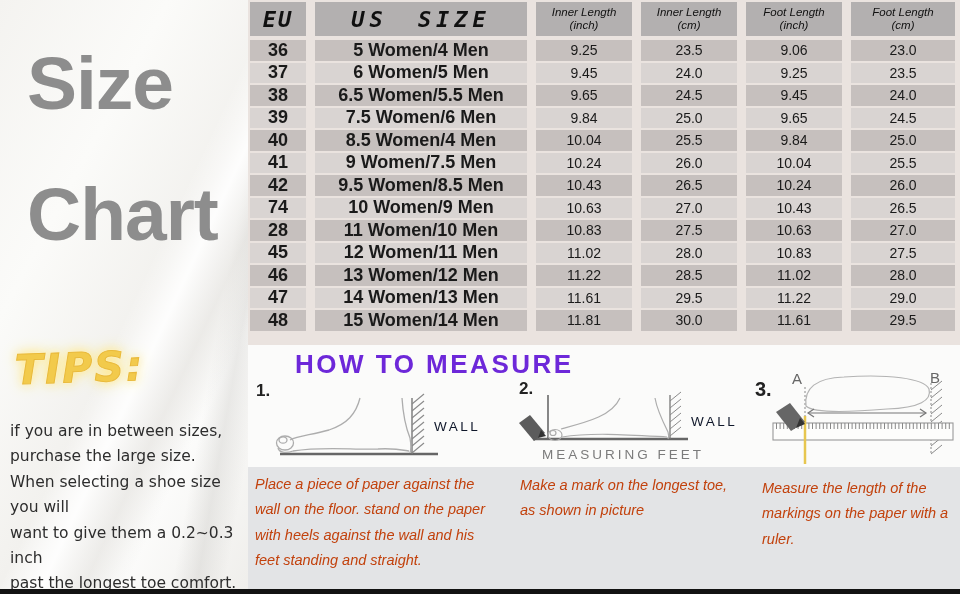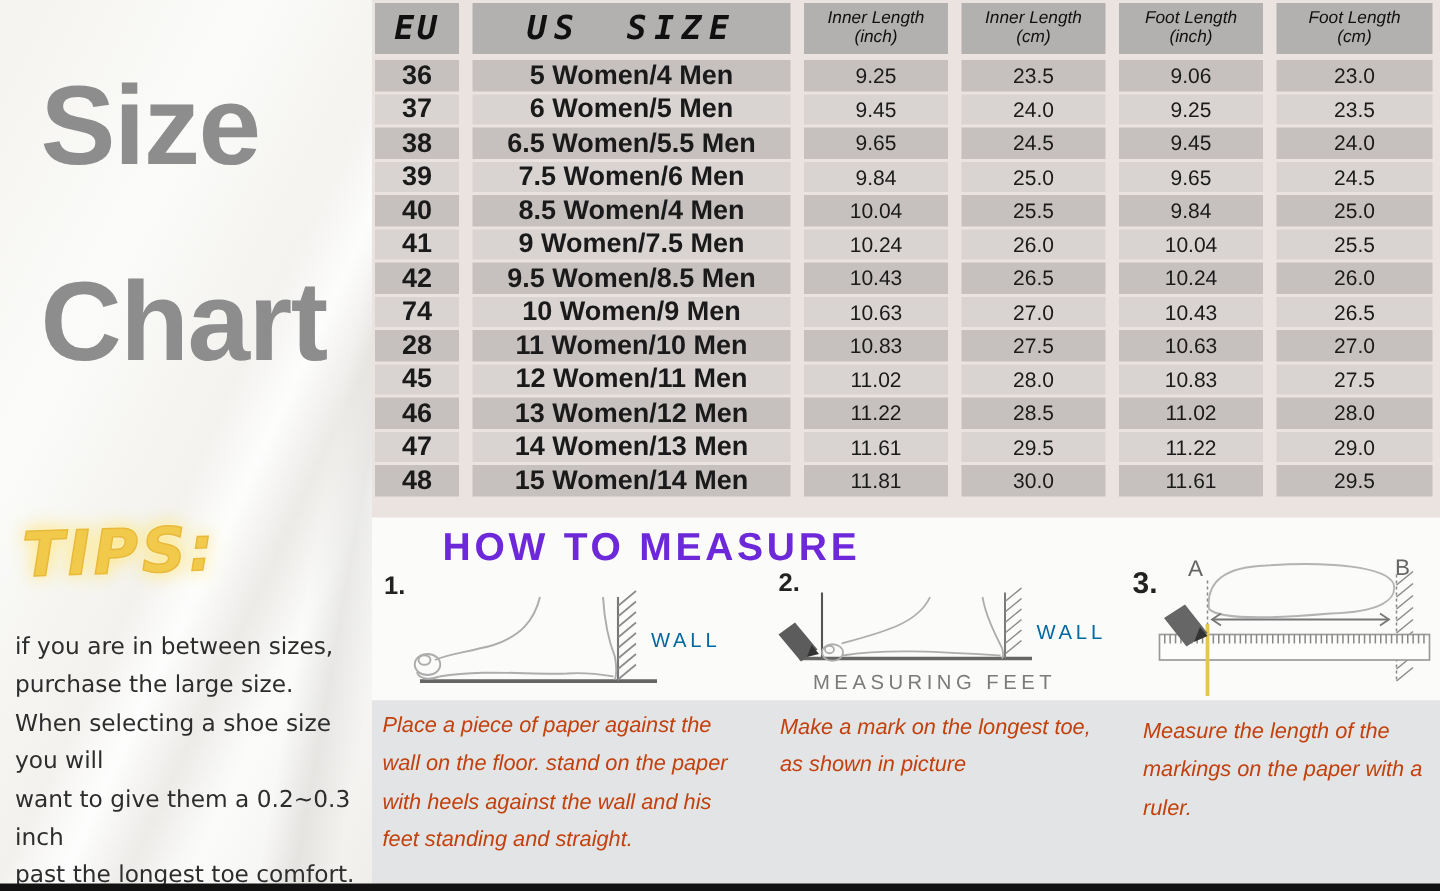--- a/index.html
+++ b/index.html
@@ -40,21 +40,21 @@
   .cell.light{background:#d9d4d2;}
   .cell.c0,.cell.c1{font-size:18px;font-weight:bold;}
 
   
   .measure-top{position:absolute;left:248px;top:345px;width:712px;height:122px;background:#fbfbfa;}
   .measure-title{position:absolute;left:47px;top:4px;font-size:26px;font-weight:700;letter-spacing:2.5px;color:#6d28d9;}
   .step-num{position:absolute;font-weight:700;color:#222;}
   .step-num.n1{left:8px;top:36px;font-size:17px;}
   .step-num.n2{left:271px;top:34px;font-size:17px;}
   .step-num.n3{left:507px;top:33px;font-size:20px;}
-  .wall-label{position:absolute;font-size:13.5px;letter-spacing:2.5px;color:#0369a1;}
+  .wall-label{position:absolute;font-size:13.5px;letter-spacing:2.5px;color:#0f172a;}
   .wall-label.w1{left:186px;top:74px;}
   .wall-label.w2{left:443px;top:69px;}
   .measure-caption{position:absolute;left:294px;top:102px;font-size:13.5px;letter-spacing:3px;color:#7b7b7b;text-align:center;}
   .diag{position:absolute;}
   .diag.d1{left:5px;top:43px;}
   .diag.d2{left:269px;top:45px;}
   .diag.d3{left:504px;top:13px;}
   .diag text{font-family:"Liberation Sans",sans-serif;font-size:15px;fill:#666;}
 
   .measure-bottom{position:absolute;left:248px;top:467px;width:712px;height:122px;background:#e3e4e6;}

